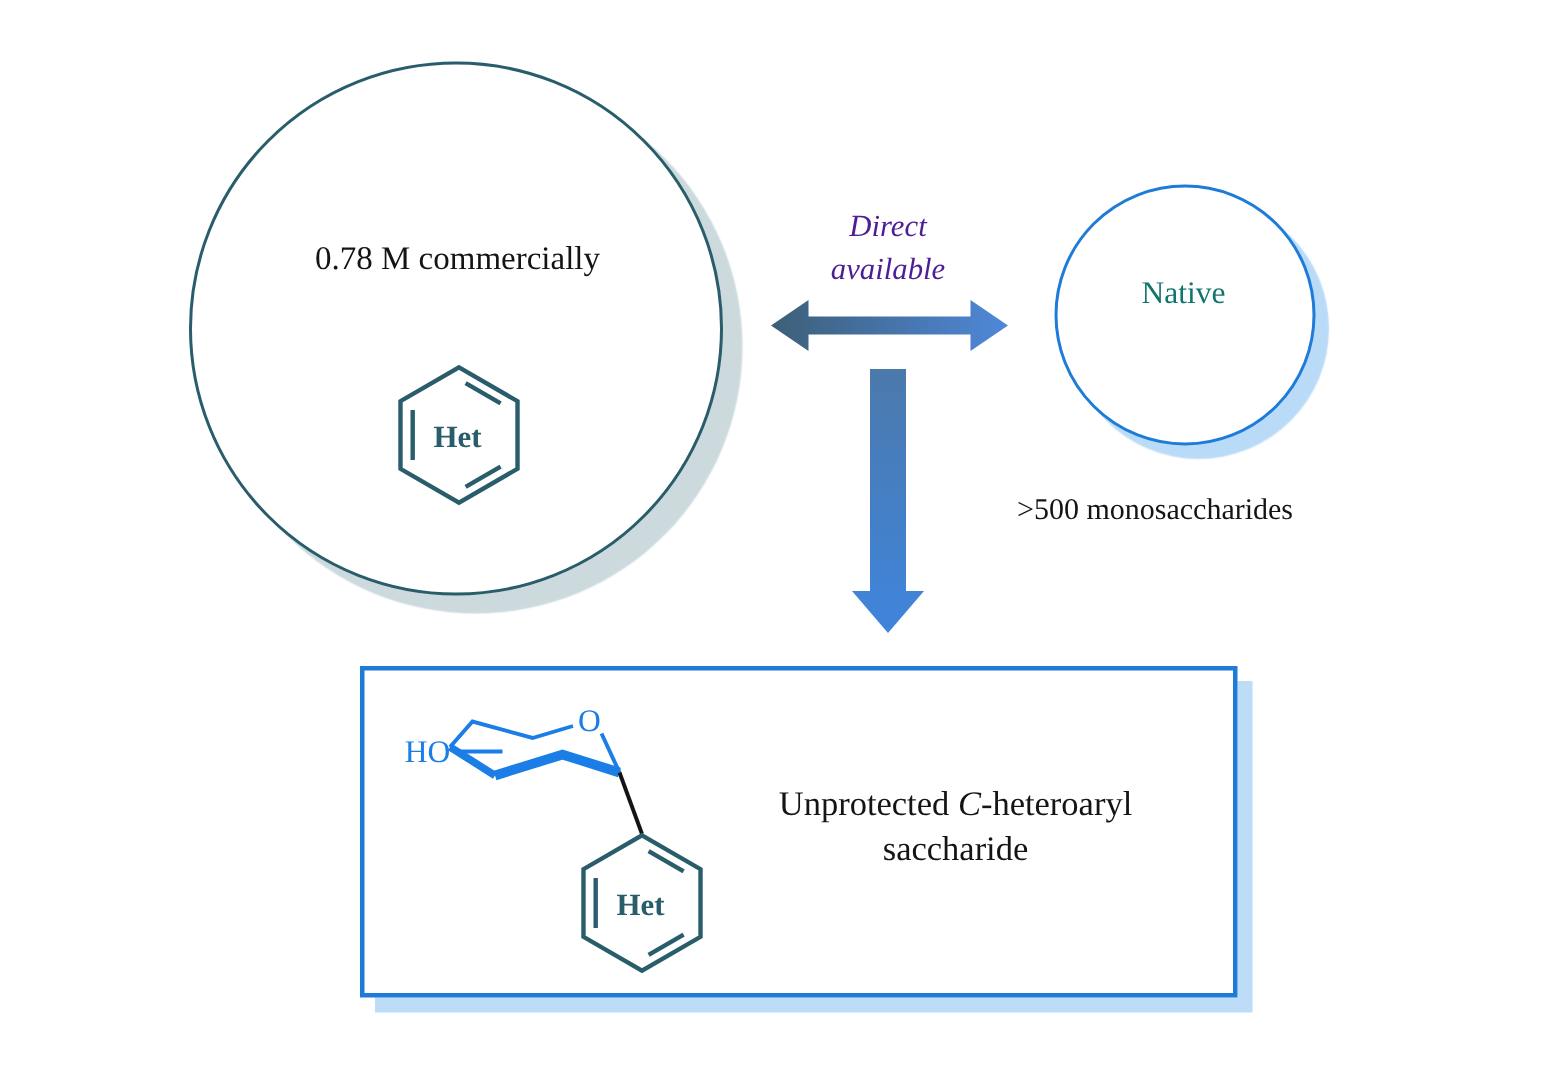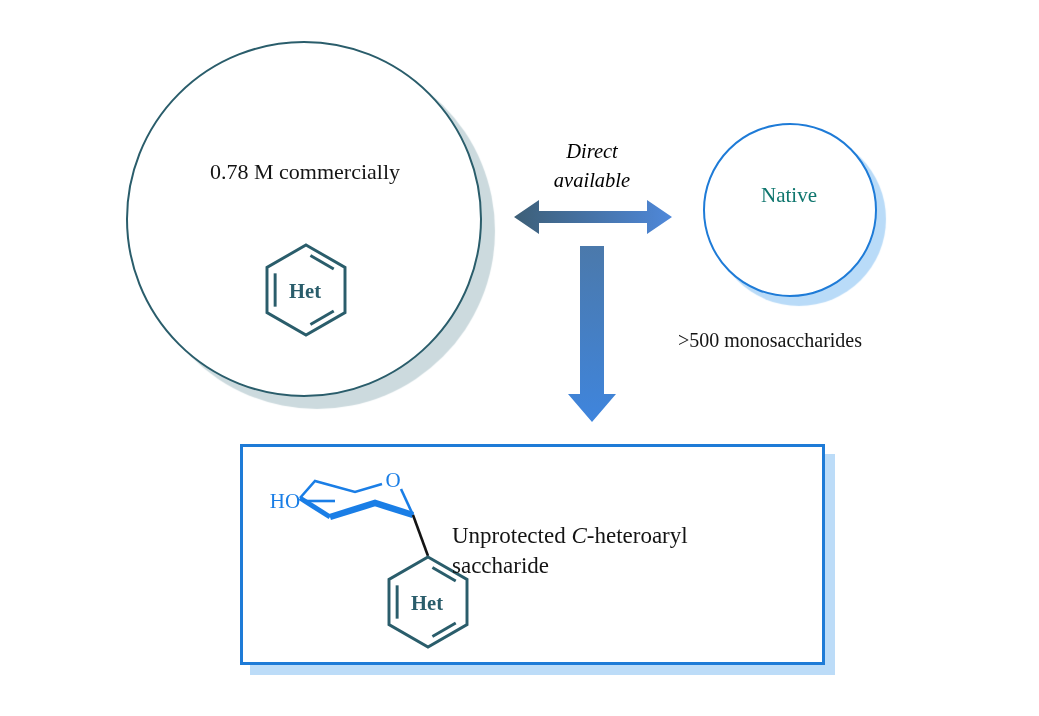--- a/index.html
+++ b/index.html
@@ -17,21 +17,21 @@
     background:#ffffff;
     box-shadow:13px 12px 1px #ccdade;
   }
   .heteroarene-text{
     left:138px;top:158px;width:334px;
     text-align:center;font-size:22px;line-height:28.5px;color:#141414;
   }
   
   .coupling-text{
     left:516px;top:137px;width:152px;
-    text-align:center;font-style:italic;font-size:20.5px;line-height:29px;color:#000000;
+    text-align:center;font-style:italic;font-size:20.5px;line-height:29px;color:#4c1d95;
   }
   
   .circle-native{
     left:703px;top:123px;width:170px;height:170px;
     border:2.5px solid #1e7bd7;border-radius:50%;
     background:#ffffff;
     box-shadow:9px 9px 1px #b9dbf8;
   }
   .native-text{
     left:700px;top:182px;width:178px;
@@ -42,21 +42,21 @@
     font-size:20px;color:#141414;white-space:nowrap;
   }
   
   .rect-product{
     left:240px;top:444px;width:579px;height:215px;
     border:3px solid #1e7bd7;background:#ffffff;
     box-shadow:10px 10px 0 #bcdcf8;
   }
   .product-text{
     left:452px;top:521px;width:370px;
-    font-size:23px;line-height:30px;color:#141414;
+    text-align:center;font-size:23px;line-height:30px;color:#141414;
   }
   svg{display:block;}
   .svg-abs{position:absolute;}
 </style>
 </head>
 <body>
 
 <div class="canvas">
 
   <div class="abs circle-large"></div>

